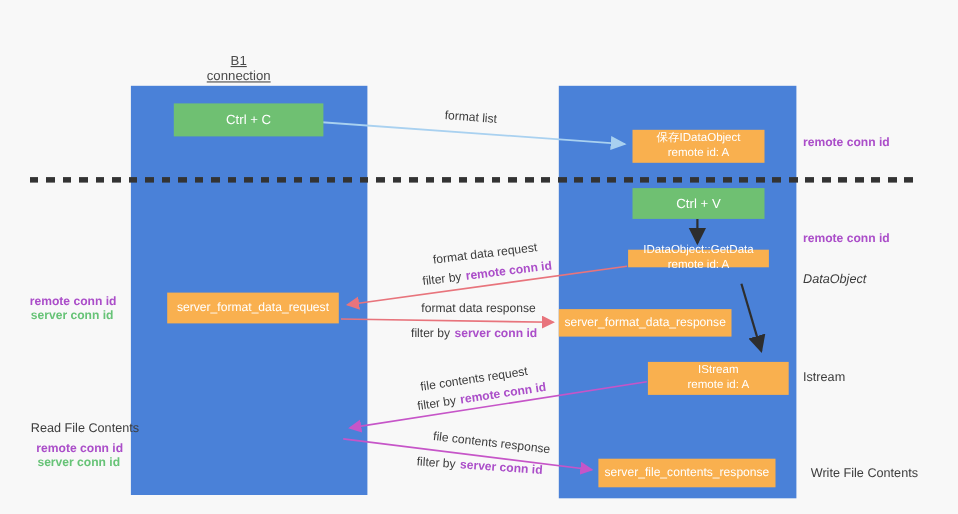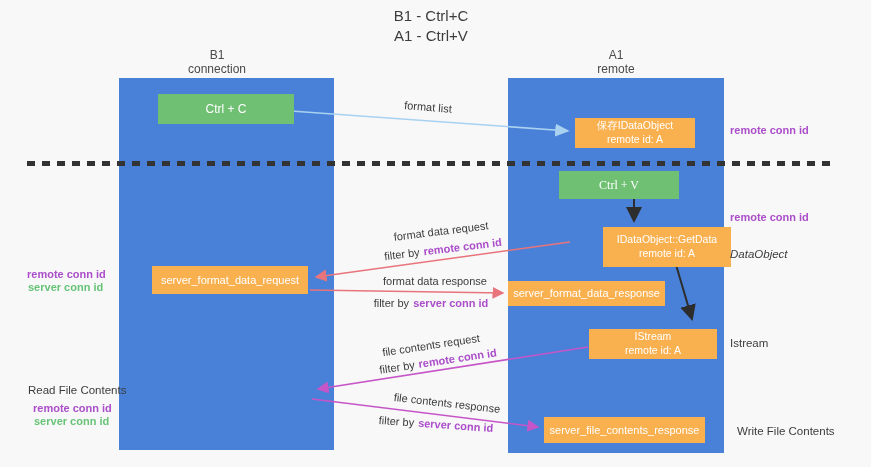--- a/index.html
+++ b/index.html
@@ -7,21 +7,21 @@
     --arrow-red:#e8747c; --arrow-magenta:#c655c8; --arrow-lightblue:#a9d1f0;
     --arrow-black:#2d2d2d; --text-purple:#ab4ec9; --text-green:#67c377;
     --text-dark:#3c3c3c; --bg:#f8f8f8;
   }
   *{margin:0;padding:0;box-sizing:border-box;}
   body{font-family:"Liberation Sans",sans-serif;background:#e9e9e9;}
   .canvas{position:relative;width:871px;height:467px;background:var(--bg);overflow:hidden;}
   .title{position:absolute;left:331px;top:6px;width:200px;text-align:center;
          font-size:15px;line-height:1.35;color:var(--text-dark);}
   .lane-header{position:absolute;width:120px;text-align:center;font-size:12px;
-         line-height:1.15;color:#4a4a4a;}
+         line-height:1.15;color:#4a4a4a;text-decoration:underline;}
   .lane{position:absolute;background:var(--column-blue);}
   .lane-left{left:119px;top:78px;width:215px;height:372px;}
   .lane-right{left:508px;top:78px;width:216px;height:375px;}
   .node{position:absolute;display:flex;flex-direction:column;align-items:center;
         justify-content:center;color:#fff;text-align:center;}
   .node-green{background:var(--node-green);font-size:12px;}
   .node-orange{background:var(--node-orange);font-size:10.5px;line-height:1.3;}
   .dashed-line{position:absolute;left:27px;top:161px;width:803px;height:5px;
         background:repeating-linear-gradient(to right,#333 0 8px,transparent 8px 15px);}
   .edge-label{position:absolute;font-size:11px;color:var(--text-dark);white-space:nowrap;}
@@ -36,32 +36,24 @@
   .st-red{stroke:var(--arrow-red);stroke-width:1.5;fill:none;}
   .st-mag{stroke:var(--arrow-magenta);stroke-width:1.5;fill:none;}
   .fill-blue{fill:var(--arrow-lightblue);} .fill-black{fill:var(--arrow-black);}
   .fill-red{fill:var(--arrow-red);} .fill-mag{fill:var(--arrow-magenta);}
 </style>
 </head>
 <body>
 
 <div class="canvas">
 
-  <div class="title">
-    <div>B1 - Ctrl+C</div>
-    <div>A1 - Ctrl+V</div>
-  </div>
 
   <div class="lane-header" style="left:157px;top:49px;">
     <div>B1</div>
     <div>connection</div>
-  </div>
-  <div class="lane-header" style="left:556px;top:49px;">
-    <div>A1</div>
-    <div>remote</div>
   </div>
 
   <div class="lane lane-left"></div>
   <div class="lane lane-right"></div>
 
   <div class="dashed-line"></div>
 
   <svg class="arrows" width="871" height="467" viewBox="0 0 871 467">
     <defs>
       <marker id="mBlue" markerWidth="10" markerHeight="9" refX="8" refY="4" orient="auto">
@@ -88,25 +80,25 @@
 
   <div class="node node-green" style="left:158px;top:94px;width:136px;height:30px;">
     <span>Ctrl + C</span>
   </div>
 
   <div class="node node-orange" style="left:575px;top:118px;width:120px;height:30px;">
     <span>保存IDataObject</span>
     <span>remote id: A</span>
   </div>
 
-  <div class="node node-green" style="left:559px;top:171px;width:120px;height:28px;font-family:Liberation Serif, serif;">
+  <div class="node node-green" style="left:575px;top:171px;width:120px;height:28px;">
     <span>Ctrl + V</span>
   </div>
 
-  <div class="node node-orange" style="left:603px;top:227px;width:128px;height:40px;">
+  <div class="node node-orange" style="left:571px;top:227px;width:128px;height:16px;">
     <span>IDataObject::GetData</span>
     <span>remote id: A</span>
   </div>
 
   <div class="node node-orange" style="left:508px;top:281px;width:157px;height:25px;font-size:11px;">
     <span>server_format_data_response</span>
   </div>
 
   <div class="node node-orange" style="left:152px;top:266px;width:156px;height:28px;font-size:11px;">
     <span>server_format_data_request</span>

